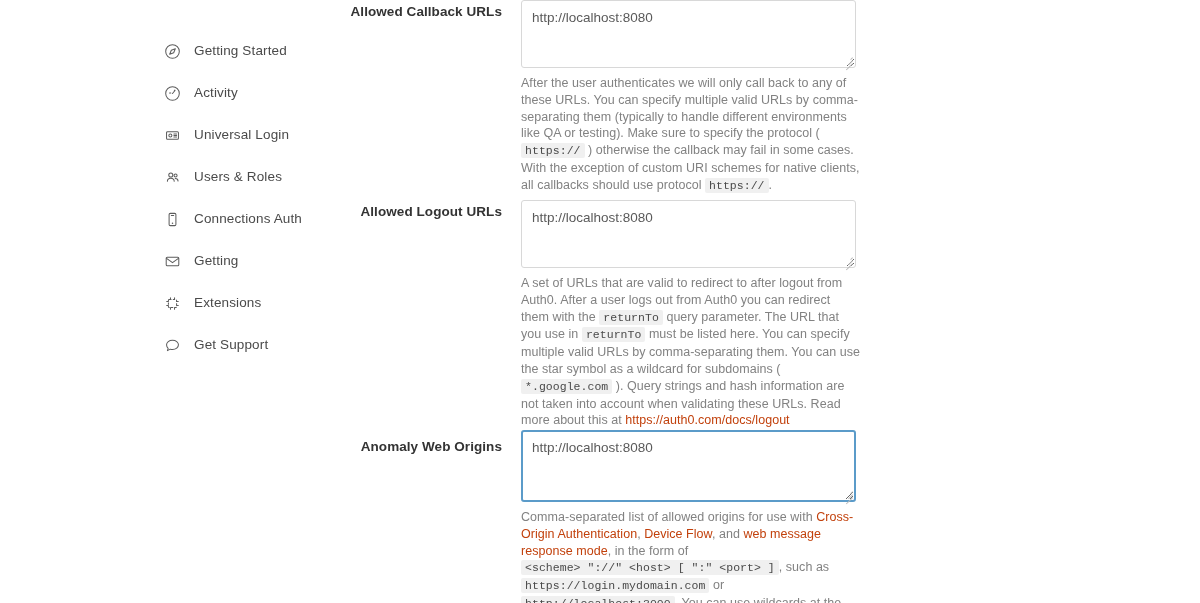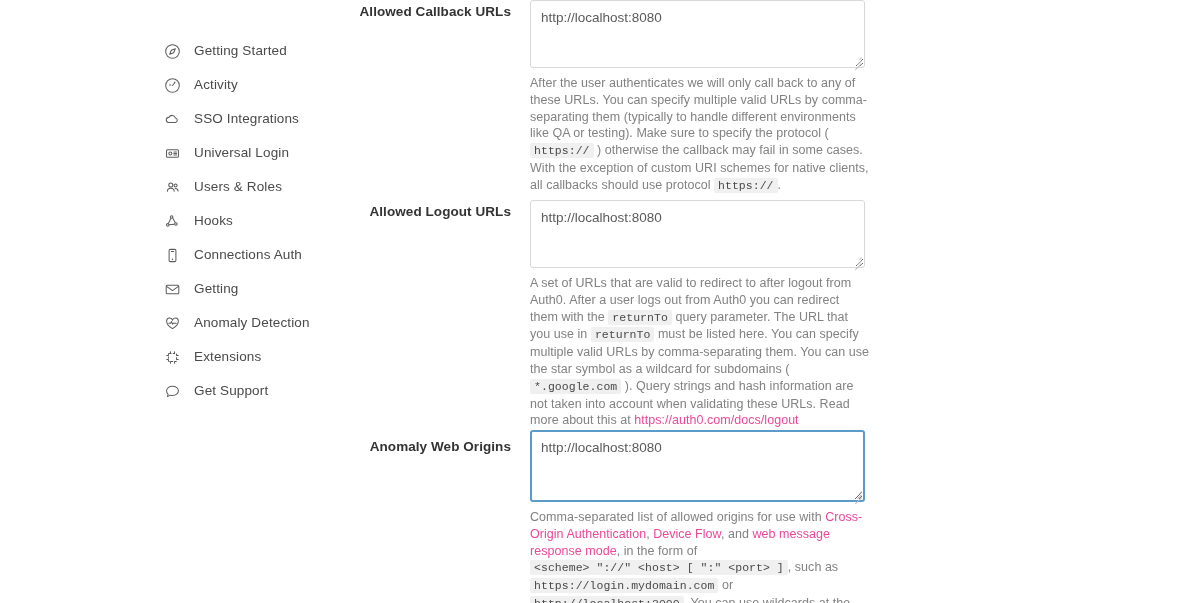--- a/index.html
+++ b/index.html
@@ -37,21 +37,21 @@
     margin: 0; padding: 0;
   }
   .nav-item {
     display: flex;
     align-items: center;
     height: 30px;
     margin-bottom: 0px;
     cursor: pointer;
     color: #4a4a4a;
   }
-  .nav-item + .nav-item { margin-top: 4px; }
+  .nav-item + .nav-item { margin-top: 12px; }
   .nav-icon {
     width: 20px;
     height: 20px;
     flex: 0 0 20px;
     margin-right: 12px;
     display: flex;
     align-items: center;
     justify-content: center;
     color: #5c5c5c;
   }
@@ -62,21 +62,21 @@
     letter-spacing: 0.01em;
     color: #4a4a4a;
     white-space: nowrap;
   }
   .nav-item.active .nav-label { color: #eb5424; }
   .nav-item.active .nav-icon { color: #eb5424; }
 
   
   .form-area {
     position: absolute;
-    left: 11px; top: 0;
+    left: 2px; top: 0;
     width: 1044px;
     height: 603px;
   }
   .field-row {
     position: absolute;
     left: 0;
     width: 1200px;
   }
   .field-label {
     position: absolute;
@@ -116,21 +116,21 @@
 
   .help {
     font-size: 12.5px;
     line-height: 16.8px;
     color: #828282;
     width: 340px;
     margin-top: 7px;
     letter-spacing: 0.003em;
   }
   .help a, .lnk {
-    color: #ec4899;
+    color: #c2410c;
     text-decoration: none;
     cursor: pointer;
   }
   code, .code {
     font-family: "Liberation Mono", "DejaVu Sans Mono", monospace;
     font-size: 11.5px;
     background: #f0f0f0;
     color: #4a4a4a;
     padding: 1px 4px;
     border-radius: 2px;
@@ -183,28 +183,20 @@
           <svg width="17" height="17" viewBox="0 0 20 20" fill="none" stroke="currentColor" stroke-width="1.2">
             <circle cx="10" cy="10" r="8"></circle>
               <path d="M10 10 13 6.5M6.5 9.5h1.5M12 7l.8-1" stroke-linecap="round"></path>
           </svg>
         </span>
         <span class="nav-label">Activity</span>
       </li>
 
 
 
-      <li class="nav-item">
-        <span class="nav-icon">
-          <svg width="17" height="17" viewBox="0 0 20 20" fill="none" stroke="currentColor" stroke-width="1.2">
-            <path d="M5.5 13.5a3 3 0 0 1 .4-6 4 4 0 0 1 7.5.6 2.8 2.8 0 0 1 .3 5.4z" stroke-linejoin="round"></path>
-          </svg>
-        </span>
-        <span class="nav-label">SSO Integrations</span>
-      </li>
 
 
       <li class="nav-item">
         <span class="nav-icon">
           <svg width="17" height="17" viewBox="0 0 20 20" fill="none" stroke="currentColor" stroke-width="1.2">
             <rect x="3" y="5.5" width="14" height="9" rx="1.2"></rect>
             <circle cx="7.5" cy="10" r="1.8"></circle>
             <path d="M11.6 8.2h3.2M11.6 10h3.2M11.6 11.8h3.2" stroke-linecap="round"></path>
           </svg>
         </span>
@@ -217,31 +209,20 @@
             <circle cx="8" cy="7" r="2.4"></circle>
               <path d="M4 14.5c0-2.2 1.8-3.6 4-3.6s4 1.4 4 3.6" stroke-linecap="round"></path>
             <circle cx="13.6" cy="7.6" r="1.8"></circle>
               <path d="M13.2 11.1c1.9 0 3.3 1.2 3.3 3.1" stroke-linecap="round"></path>
           </svg>
         </span>
         <span class="nav-label">Users &amp; Roles</span>
       </li>
 
 
-      <li class="nav-item">
-        <span class="nav-icon">
-          <svg width="17" height="17" viewBox="0 0 20 20" fill="none" stroke="currentColor" stroke-width="1.2">
-            <circle cx="9" cy="4.6" r="1.5"></circle>
-              <circle cx="4.4" cy="14" r="1.5"></circle>
-              <circle cx="14" cy="13" r="1.5"></circle>
-            <path d="M8.2 6 5 12.6M10 5.6l3.4 6M5.9 13.8l6.6-.6"></path>
-          </svg>
-        </span>
-        <span class="nav-label">Hooks</span>
-      </li>
 
       <li class="nav-item">
         <span class="nav-icon">
           <svg width="17" height="17" viewBox="0 0 20 20" fill="none" stroke="currentColor" stroke-width="1.2">
             <rect x="6" y="2.8" width="8" height="14.4" rx="1.4"></rect>
             <path d="M8.6 5.3h2.8" stroke-linecap="round"></path>
             <circle cx="10" cy="14.3" r="0.9" fill="currentColor" stroke="none"></circle>
           </svg>
         </span>
         <span class="nav-label">Connections Auth</span>
@@ -251,29 +232,20 @@
         <span class="nav-icon">
           <svg width="17" height="17" viewBox="0 0 20 20" fill="none" stroke="currentColor" stroke-width="1.2">
             <rect x="2.6" y="5" width="14.8" height="10" rx="1.2"></rect>
             <path d="m2.6 6 7.4 5.4L17.4 6" stroke-linejoin="round"></path>
           </svg>
         </span>
         <span class="nav-label">Getting</span>
       </li>
 
 
-      <li class="nav-item">
-        <span class="nav-icon">
-          <svg width="17" height="17" viewBox="0 0 20 20" fill="none" stroke="currentColor" stroke-width="1.2">
-            <path d="M10 16S3.2 11.8 3.2 7.8A3.3 3.3 0 0 1 10 6.2a3.3 3.3 0 0 1 6.8 1.6C16.8 11.8 10 16 10 16z" stroke-linejoin="round"></path>
-            <path d="M5.6 9.6h2.1l1.1-1.8 1.3 3 1-1.2h3.3" stroke-linecap="round" stroke-linejoin="round"></path>
-          </svg>
-        </span>
-        <span class="nav-label">Anomaly Detection</span>
-      </li>
 
       <li class="nav-item">
         <span class="nav-icon">
           <svg width="17" height="17" viewBox="0 0 20 20" fill="none" stroke="currentColor" stroke-width="1.2">
             <rect x="5.2" y="5.2" width="9.6" height="9.6" rx="1" stroke-dasharray="2.6 1.6"></rect>
             <path d="M7.6 3.2v2M12.4 3.2v2M7.6 14.8v2M12.4 14.8v2M3.2 7.6h2M3.2 12.4h2M14.8 7.6h2M14.8 12.4h2" stroke-linecap="round"></path>
           </svg>
         </span>
         <span class="nav-label">Extensions</span>
       </li>

